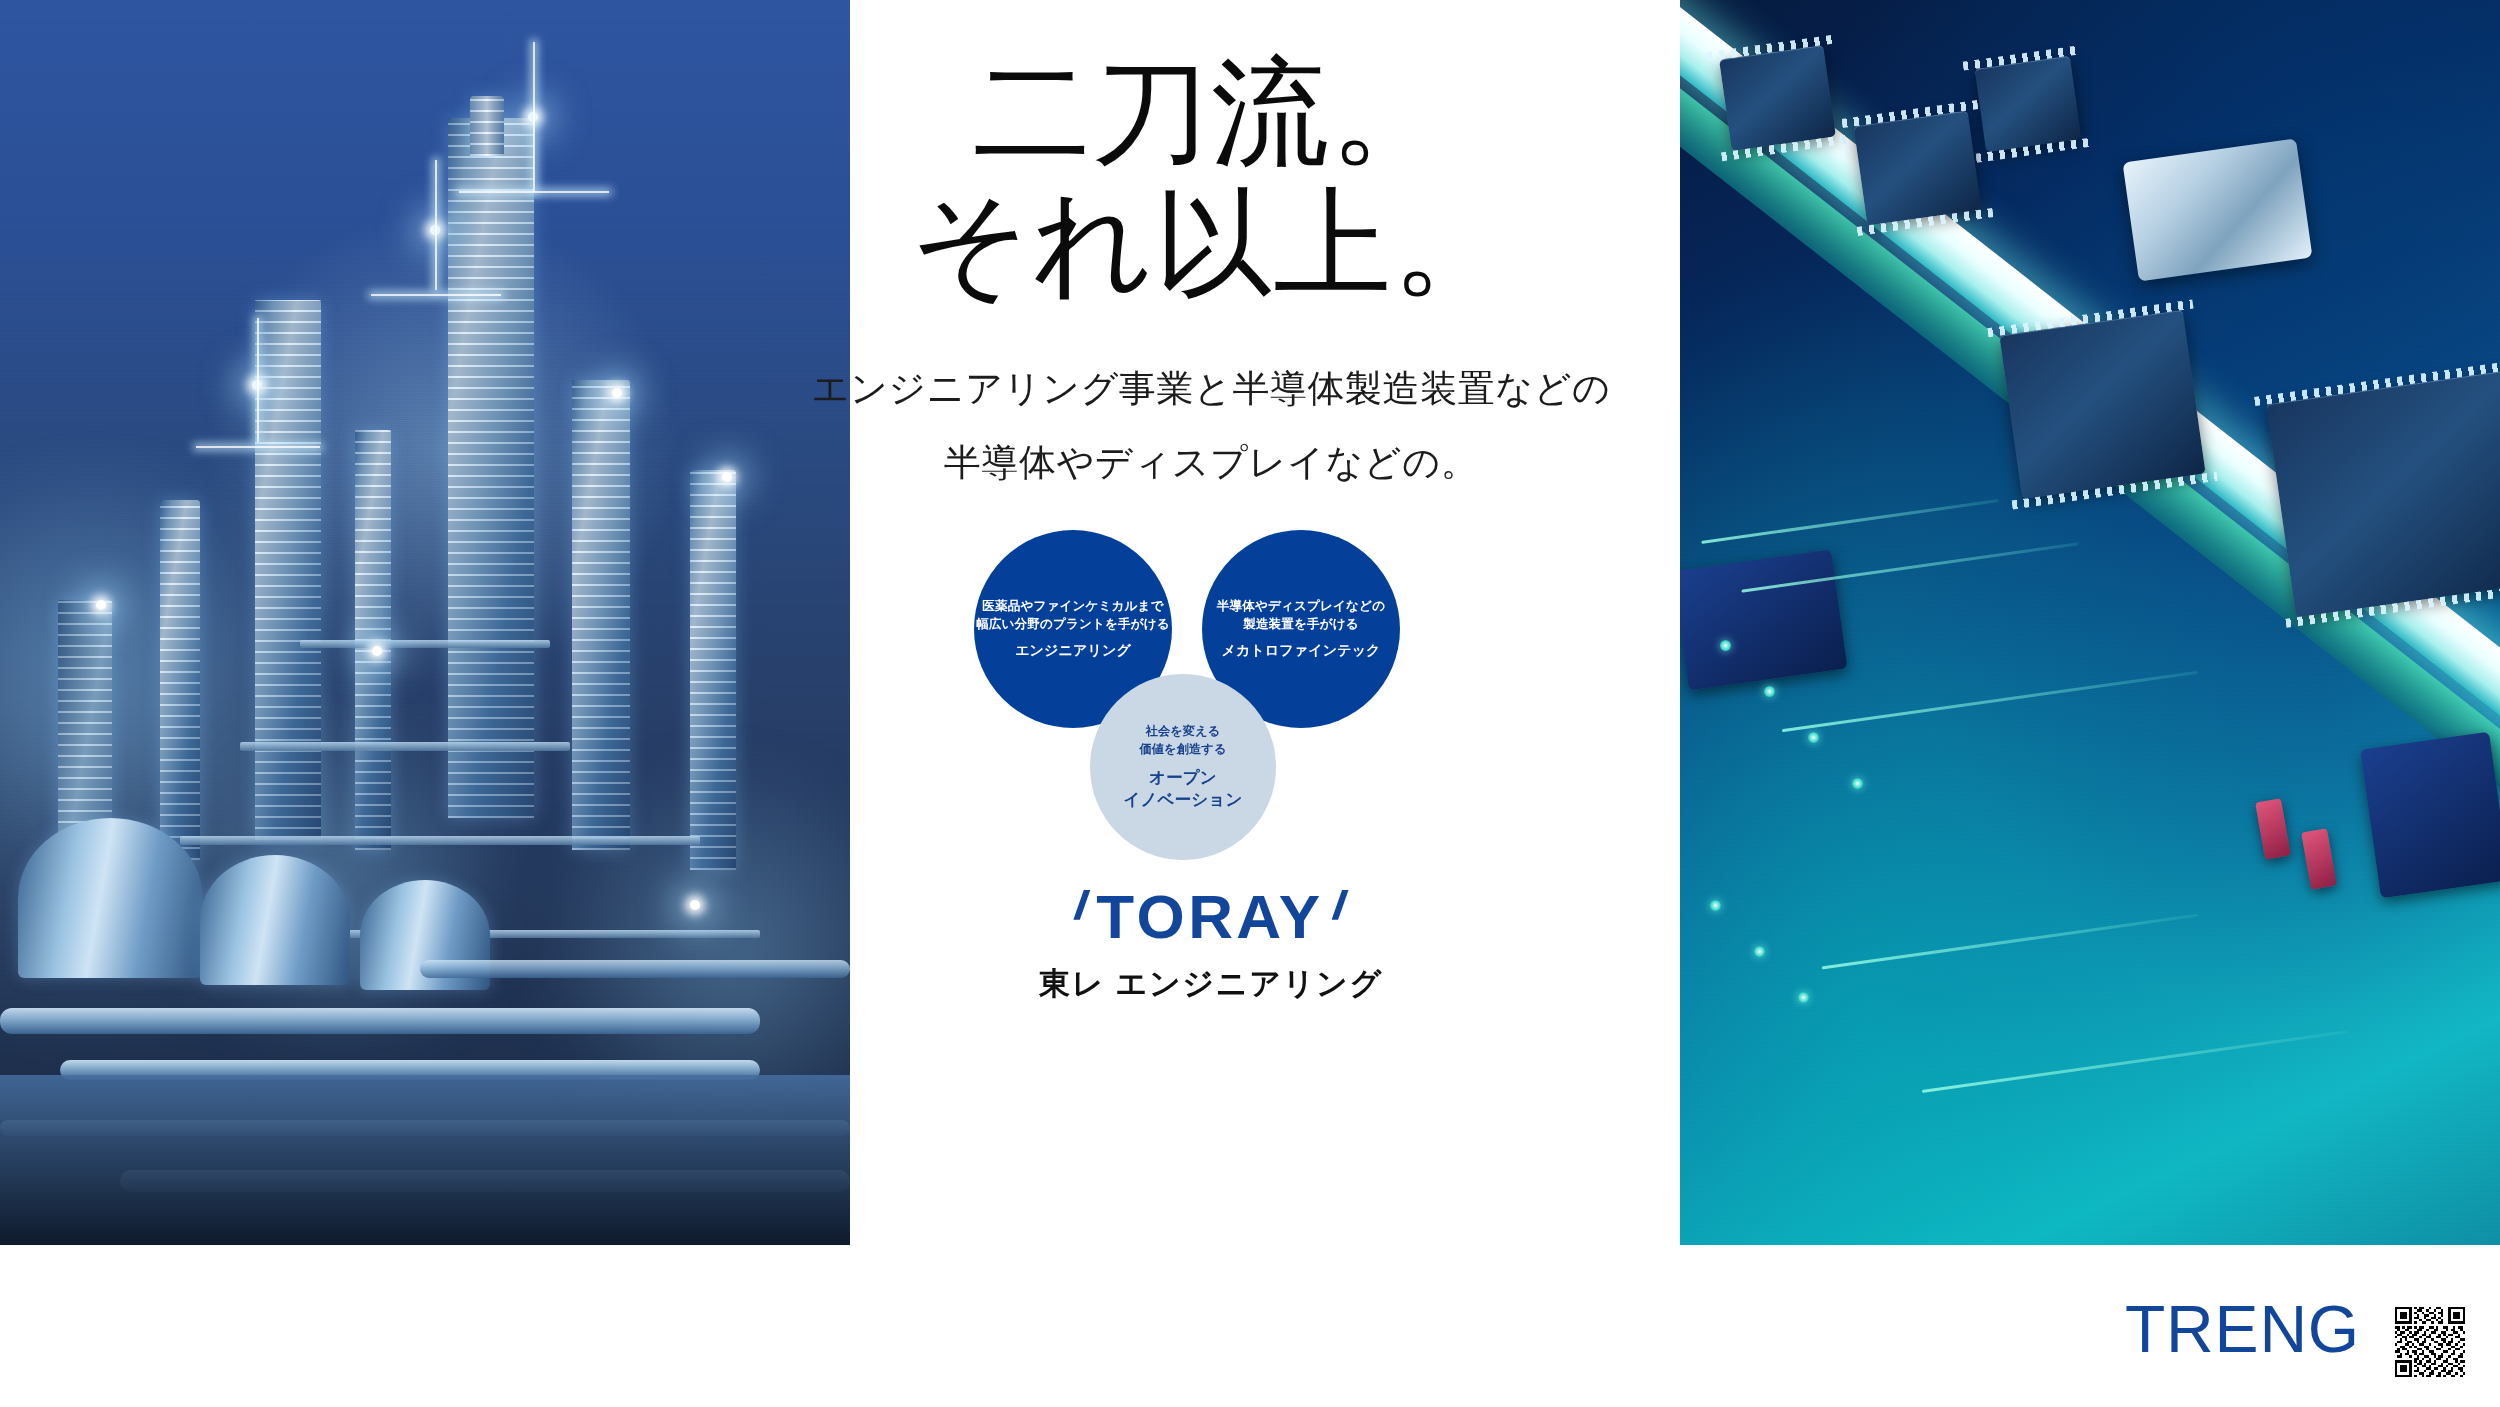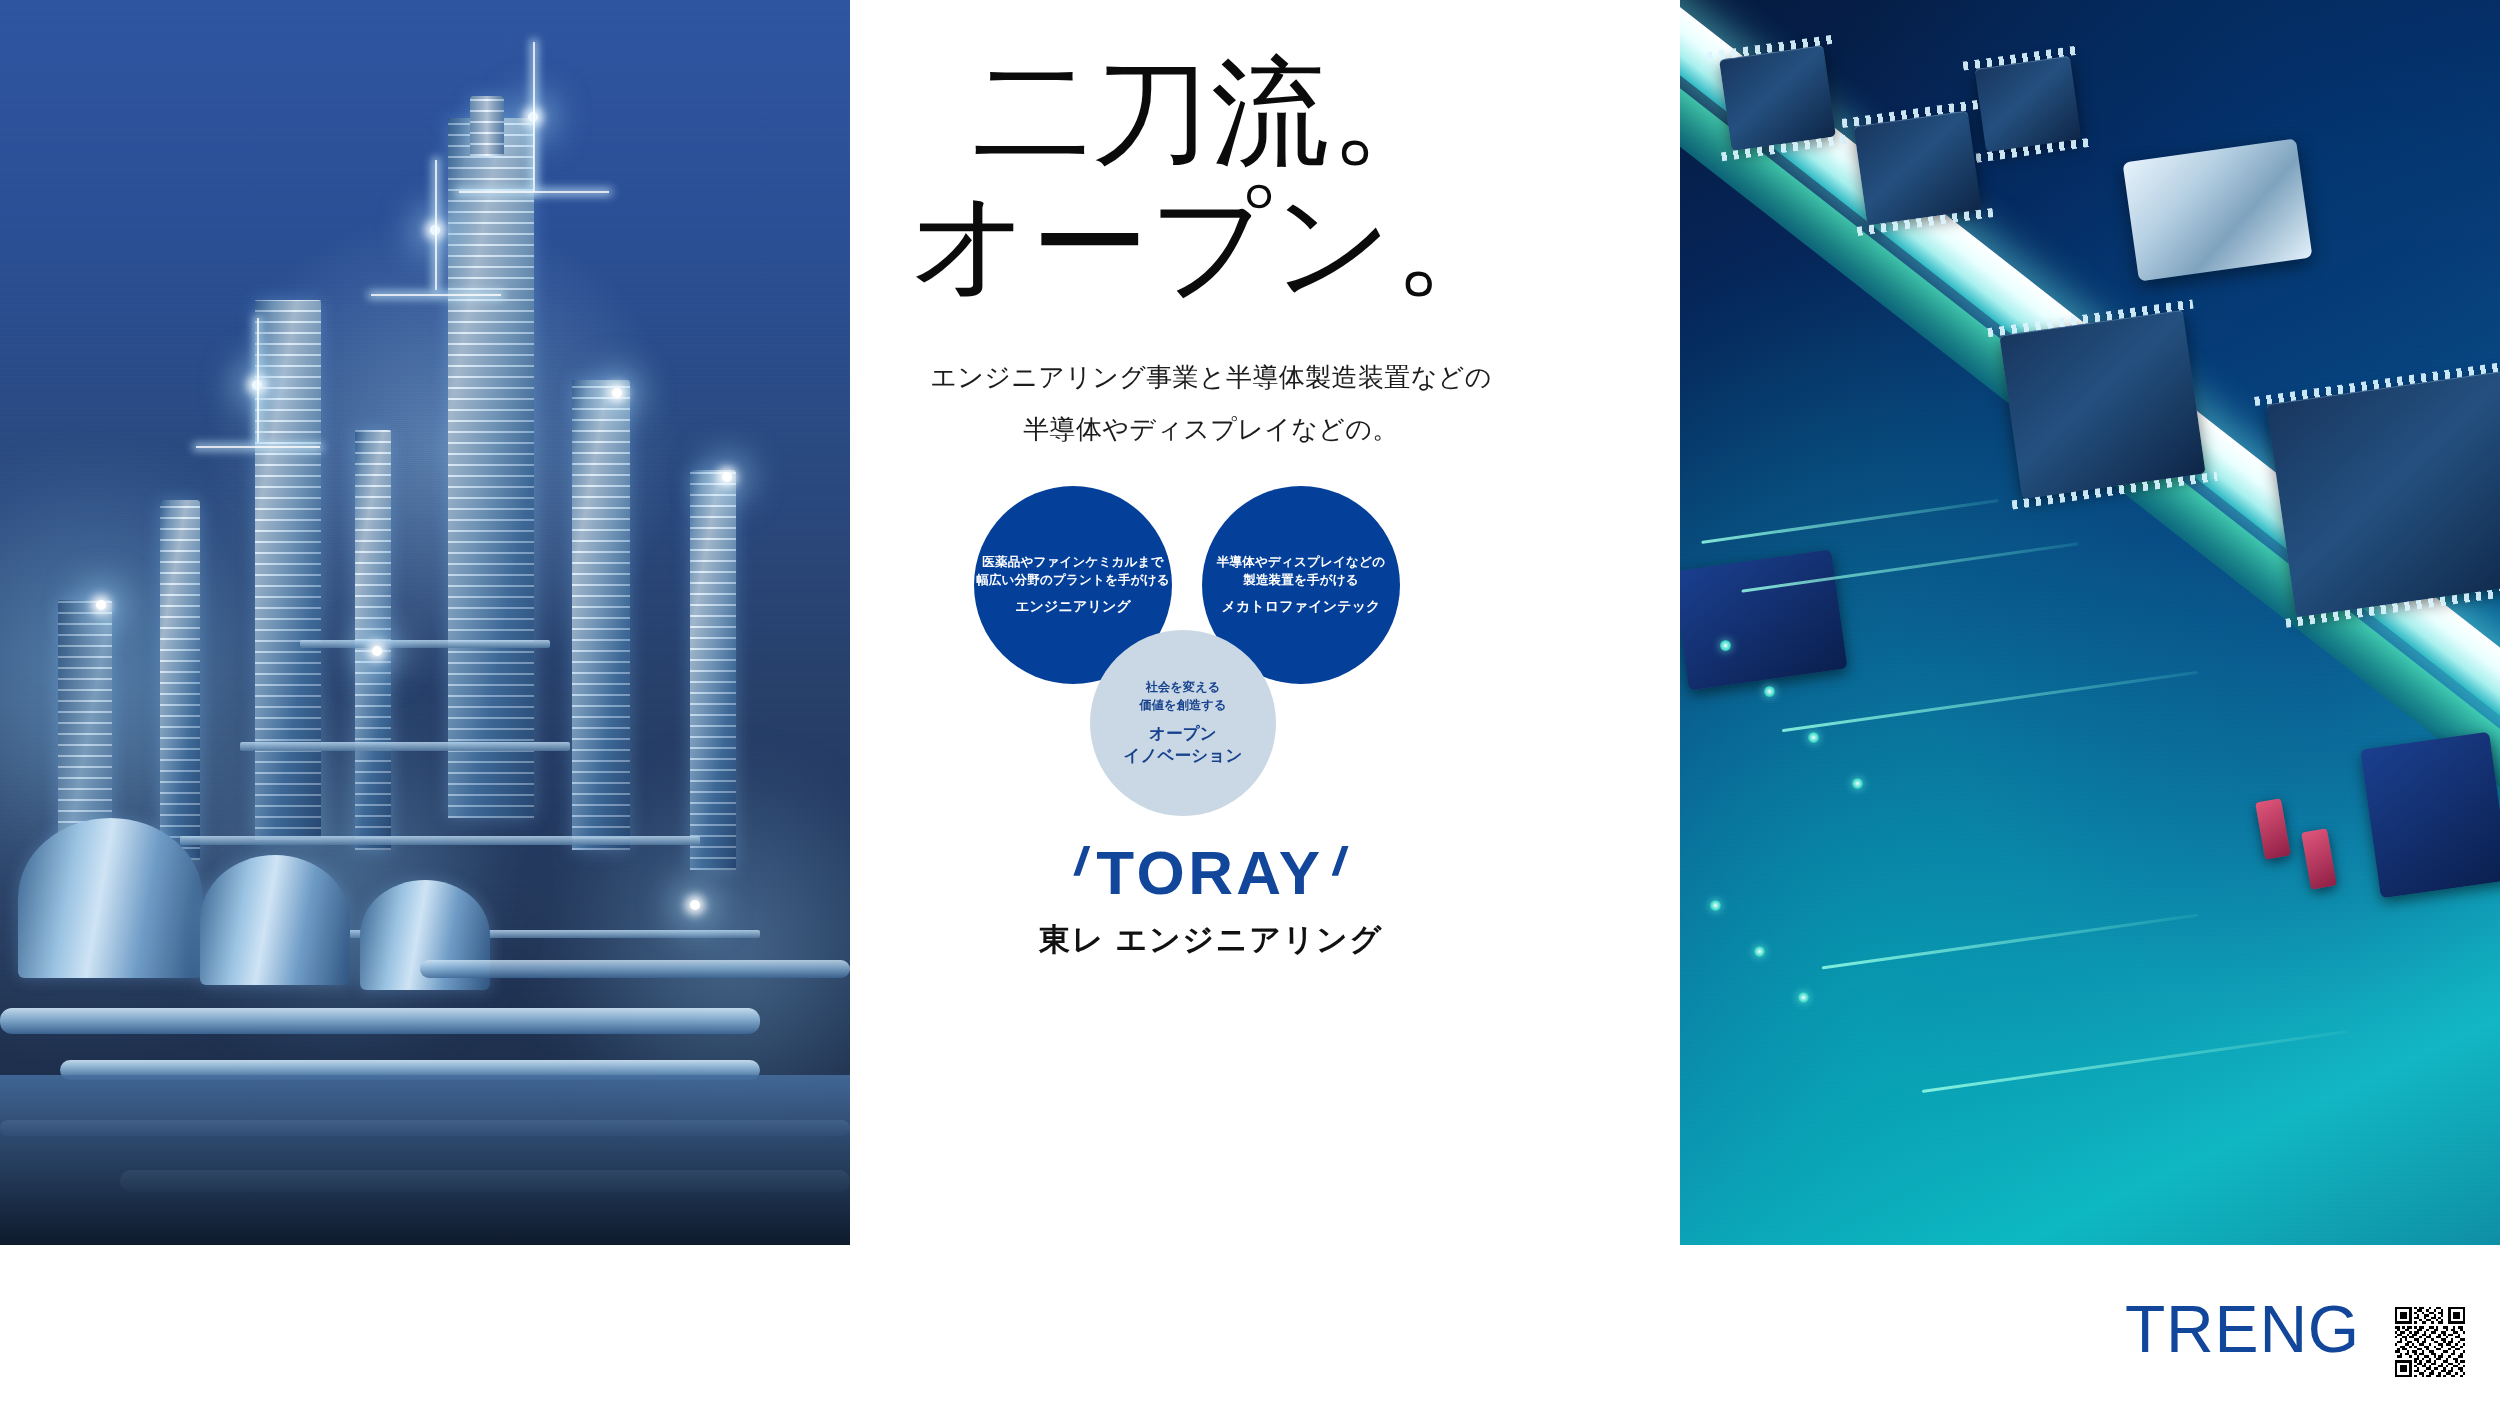--- a/index.html
+++ b/index.html
@@ -121,21 +121,21 @@
     margin-top:46px;
     font-family:"Liberation Serif","DejaVu Serif",serif;
     font-size:118px;line-height:1.16;font-weight:400;color:#0b0b0b;
     letter-spacing:.01em;text-align:center;white-space:nowrap;
   }
   .headline .hl-line{display:block;}
   .hl2{margin-top:-6px;}
   .body-copy{
     margin-top:38px;
     font-family:"Liberation Serif","DejaVu Serif",serif;
-    font-size:26px;line-height:2.0;color:#1c1c1c;text-align:center;letter-spacing:.015em;
+    font-size:37px;line-height:2.0;color:#1c1c1c;text-align:center;letter-spacing:.015em;
   }
   .body-copy span{display:block;white-space:nowrap;}
 
   
   .venn{position:relative;width:830px;height:360px;margin-top:22px;}
   .vc{position:absolute;border-radius:50%;display:flex;flex-direction:column;
       align-items:center;justify-content:center;text-align:center;}
   .vc-big{width:198px;height:198px;background:#04409a;color:#ffffff;}
   .vc-left{left:178px;top:8px;}
   .vc-right{left:406px;top:8px;}
@@ -221,21 +221,21 @@
     <div class="flare" style="left:435px;top:160px;height:130px;"></div>
     <div class="flare" style="left:435px;top:230px;height:130px;transform:rotate(90deg);"></div>
     <div class="flare" style="left:257px;top:318px;height:124px;"></div>
     <div class="flare" style="left:257px;top:385px;height:124px;transform:rotate(90deg);"></div>
   </div>
 
   <div class="center">
 
     <div class="headline">
       <span class="hl-line hl1">二刀流。</span>
-      <span class="hl-line hl2">オープン。</span>
+      <span class="hl-line hl2">それ以上。</span>
     </div>
 
     <div class="body-copy">
       <span>エンジニアリング事業と半導体製造装置などの</span>
       <span>半導体やディスプレイなどの。</span>
     </div>
 
     <div class="venn">
       <div class="vc vc-big vc-left">
         <div class="vc-sub">

